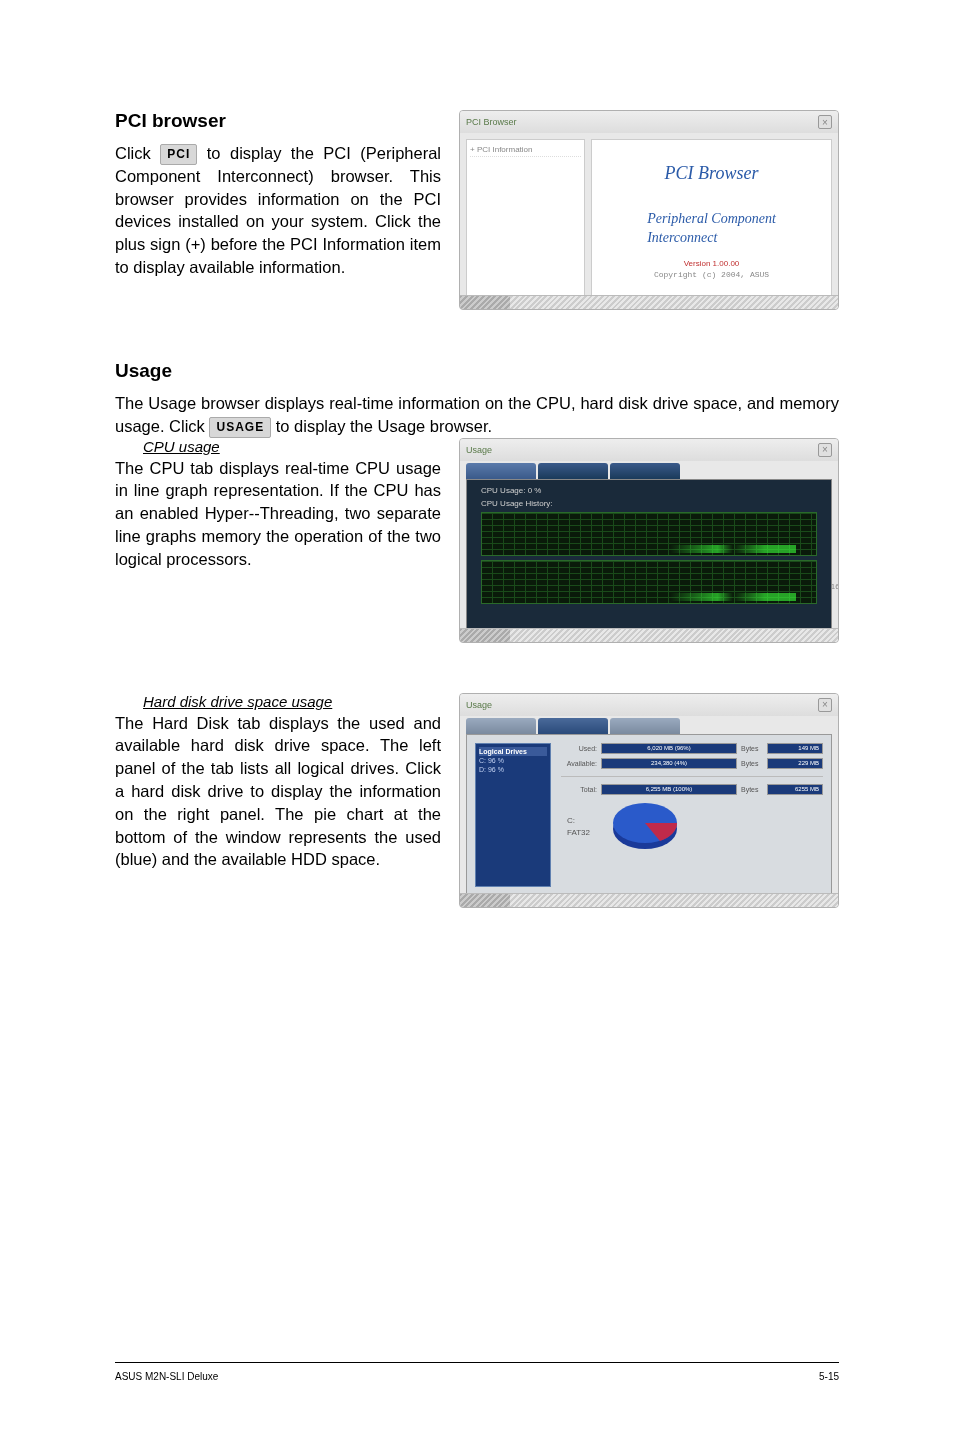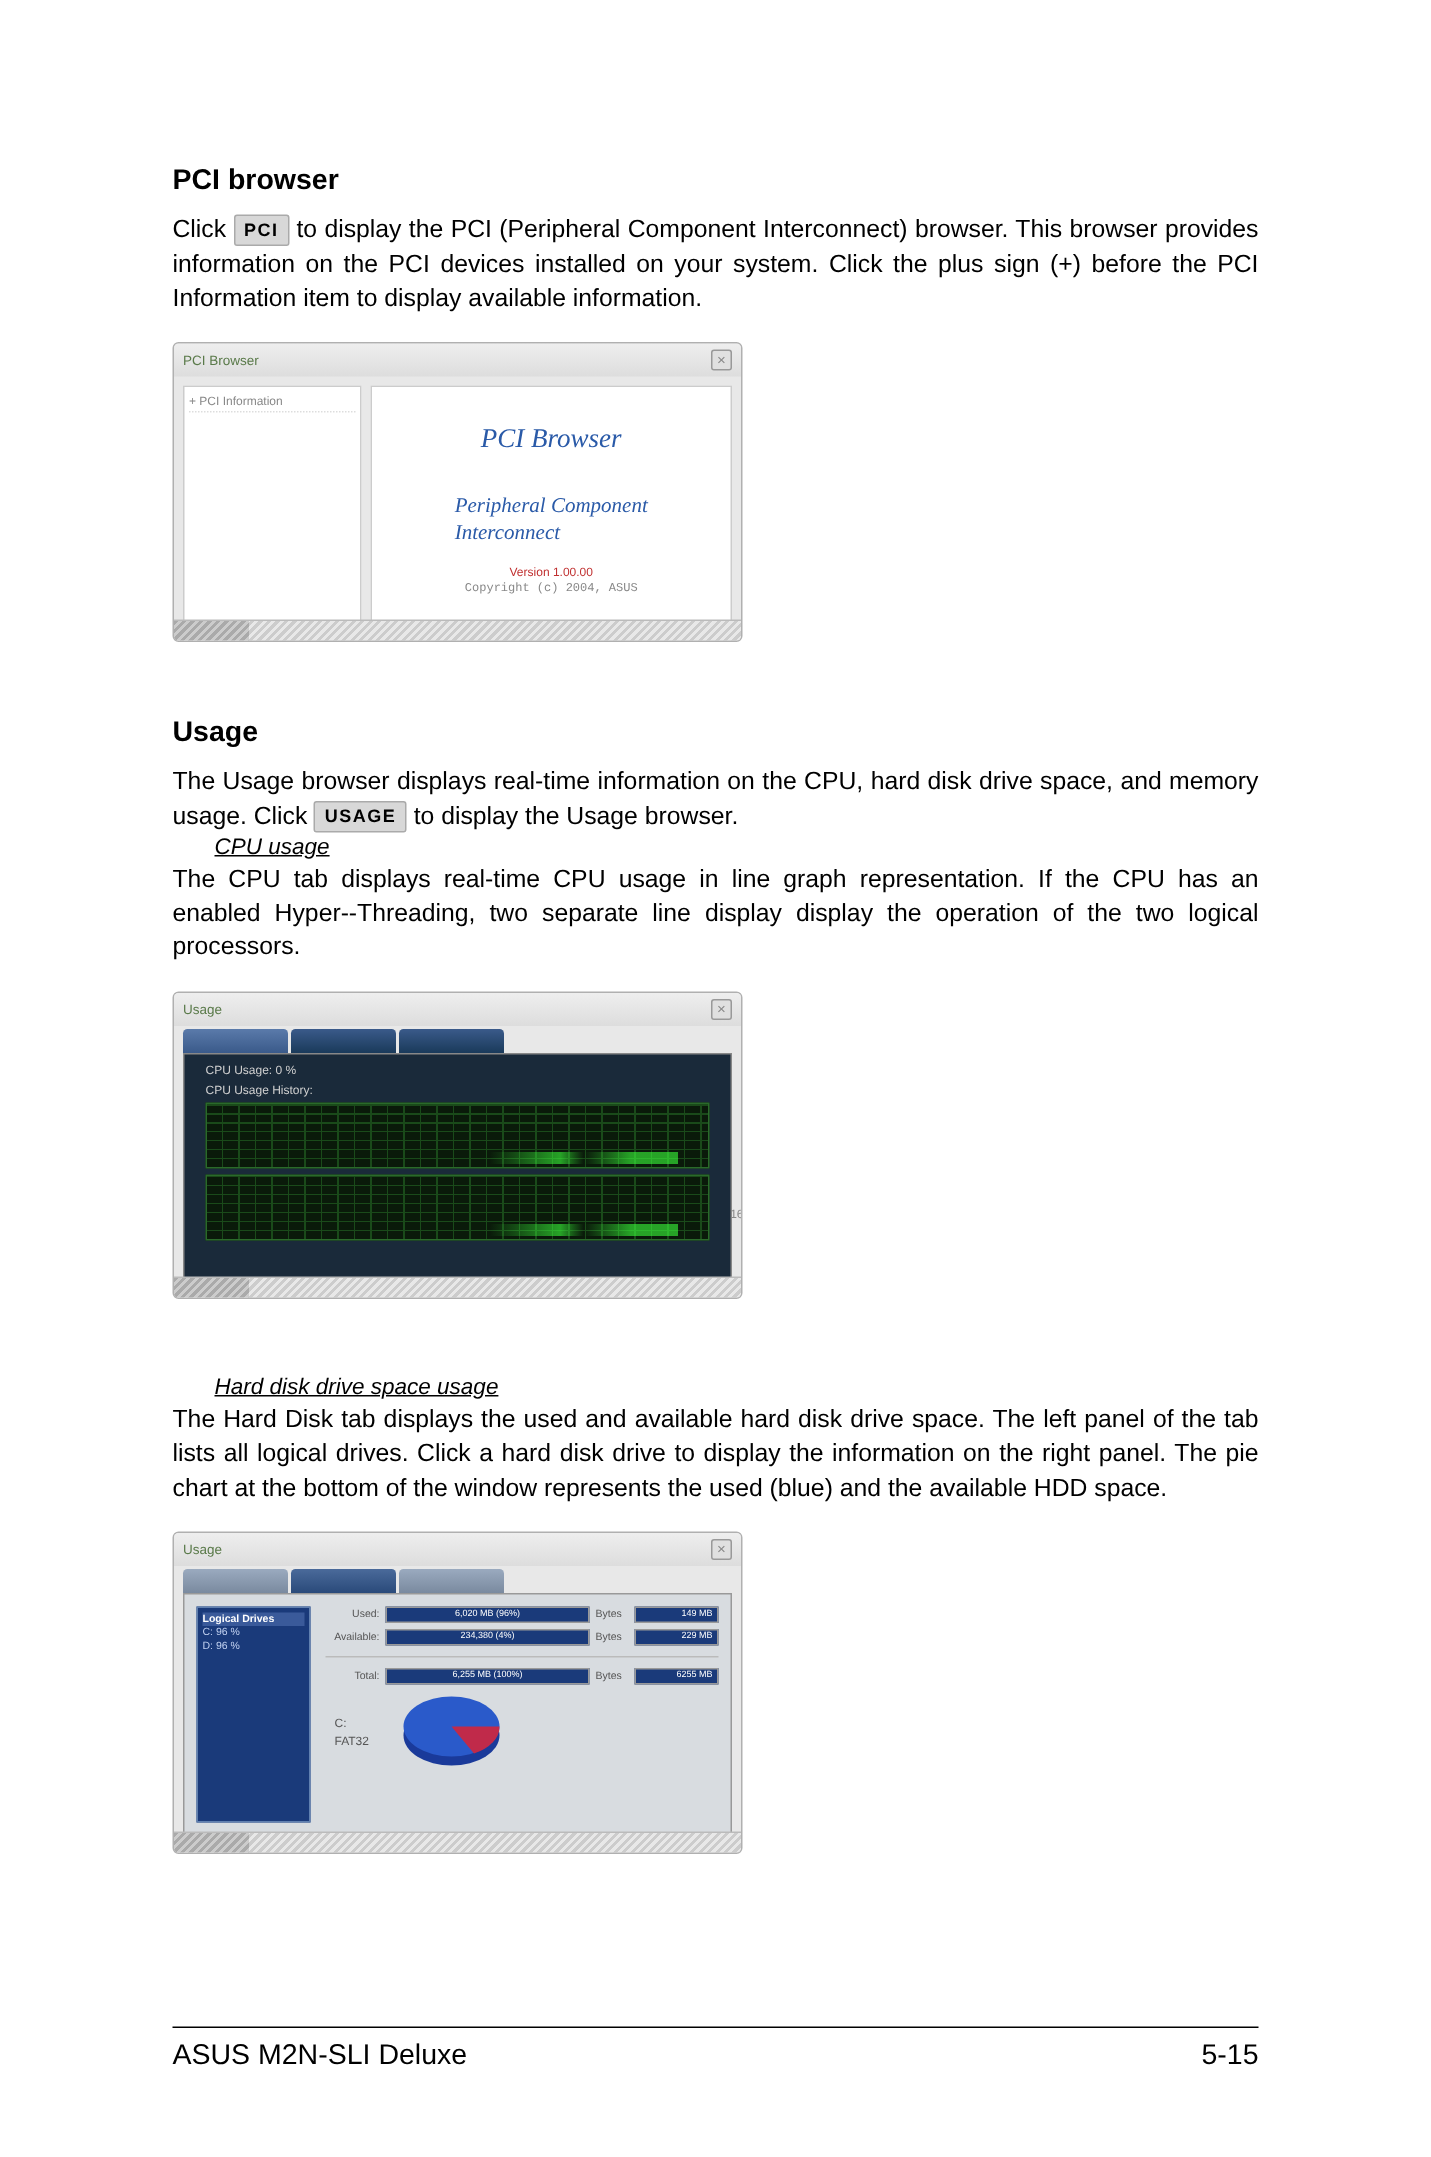--- a/index.html
+++ b/index.html
@@ -24,21 +24,20 @@
     .body-text {
       font-size: 16.5px;
       color: #000;
       line-height: 1.38;
       text-align: justify;
     }
     .row {
       display: flex;
       gap: 18px;
       margin-bottom: 50px;
-      flex-direction: column;
     }
     .row-text {
       flex: 1;
     }
     .row-img {
       width: 380px;
       flex-shrink: 0;
     }
     .btn-icon {
       display: inline-block;
@@ -316,21 +315,21 @@
       color: #555;
       line-height: 1.5;
     }
     .page-footer {
       position: absolute;
       bottom: 56px;
       left: 115px;
       right: 115px;
       display: flex;
       justify-content: space-between;
-      font-size: 19px;
+      font-size: 10px;
       border-top: 1px solid #000;
       padding-top: 8px;
     }
     .hdd-tabs {
       display: flex;
       gap: 2px;
       padding: 2px 6px 0 6px;
     }
     .hdd-tab {
       width: 70px;
@@ -384,21 +383,21 @@
 <h3 class="section-title">Usage</h3>
 <p class="body-text" style="">
   <span>The Usage browser displays real-time information on the CPU, hard disk drive space, and memory usage. Click </span>
   <span class="btn-icon">USAGE</span>
   <span> to display the Usage browser.</span>
 </p>
 
 <div class="row">
   <div class="row-text">
     <div class="subsection-title">CPU usage</div>
-    <p class="body-text">The CPU tab displays real-time CPU usage in line graph representation. If the CPU has an enabled Hyper--Threading, two separate line display display the operation of the two logical processors.</p>
+    <p class="body-text">The CPU tab displays real-time CPU usage in line graph representation. If the CPU has an enabled Hyper--Threading, two separate line graphs memory the operation of the two logical processors.</p>
   </div>
   <div class="row-img">
     <div class="scr cpu-scr">
       <div class="scr-titlebar">
         <span>Usage</span>
         <span class="scr-close">×</span>
       </div>
       <div class="cpu-tabs">
         <div class="cpu-tab active"></div>
         <div class="cpu-tab"></div>

